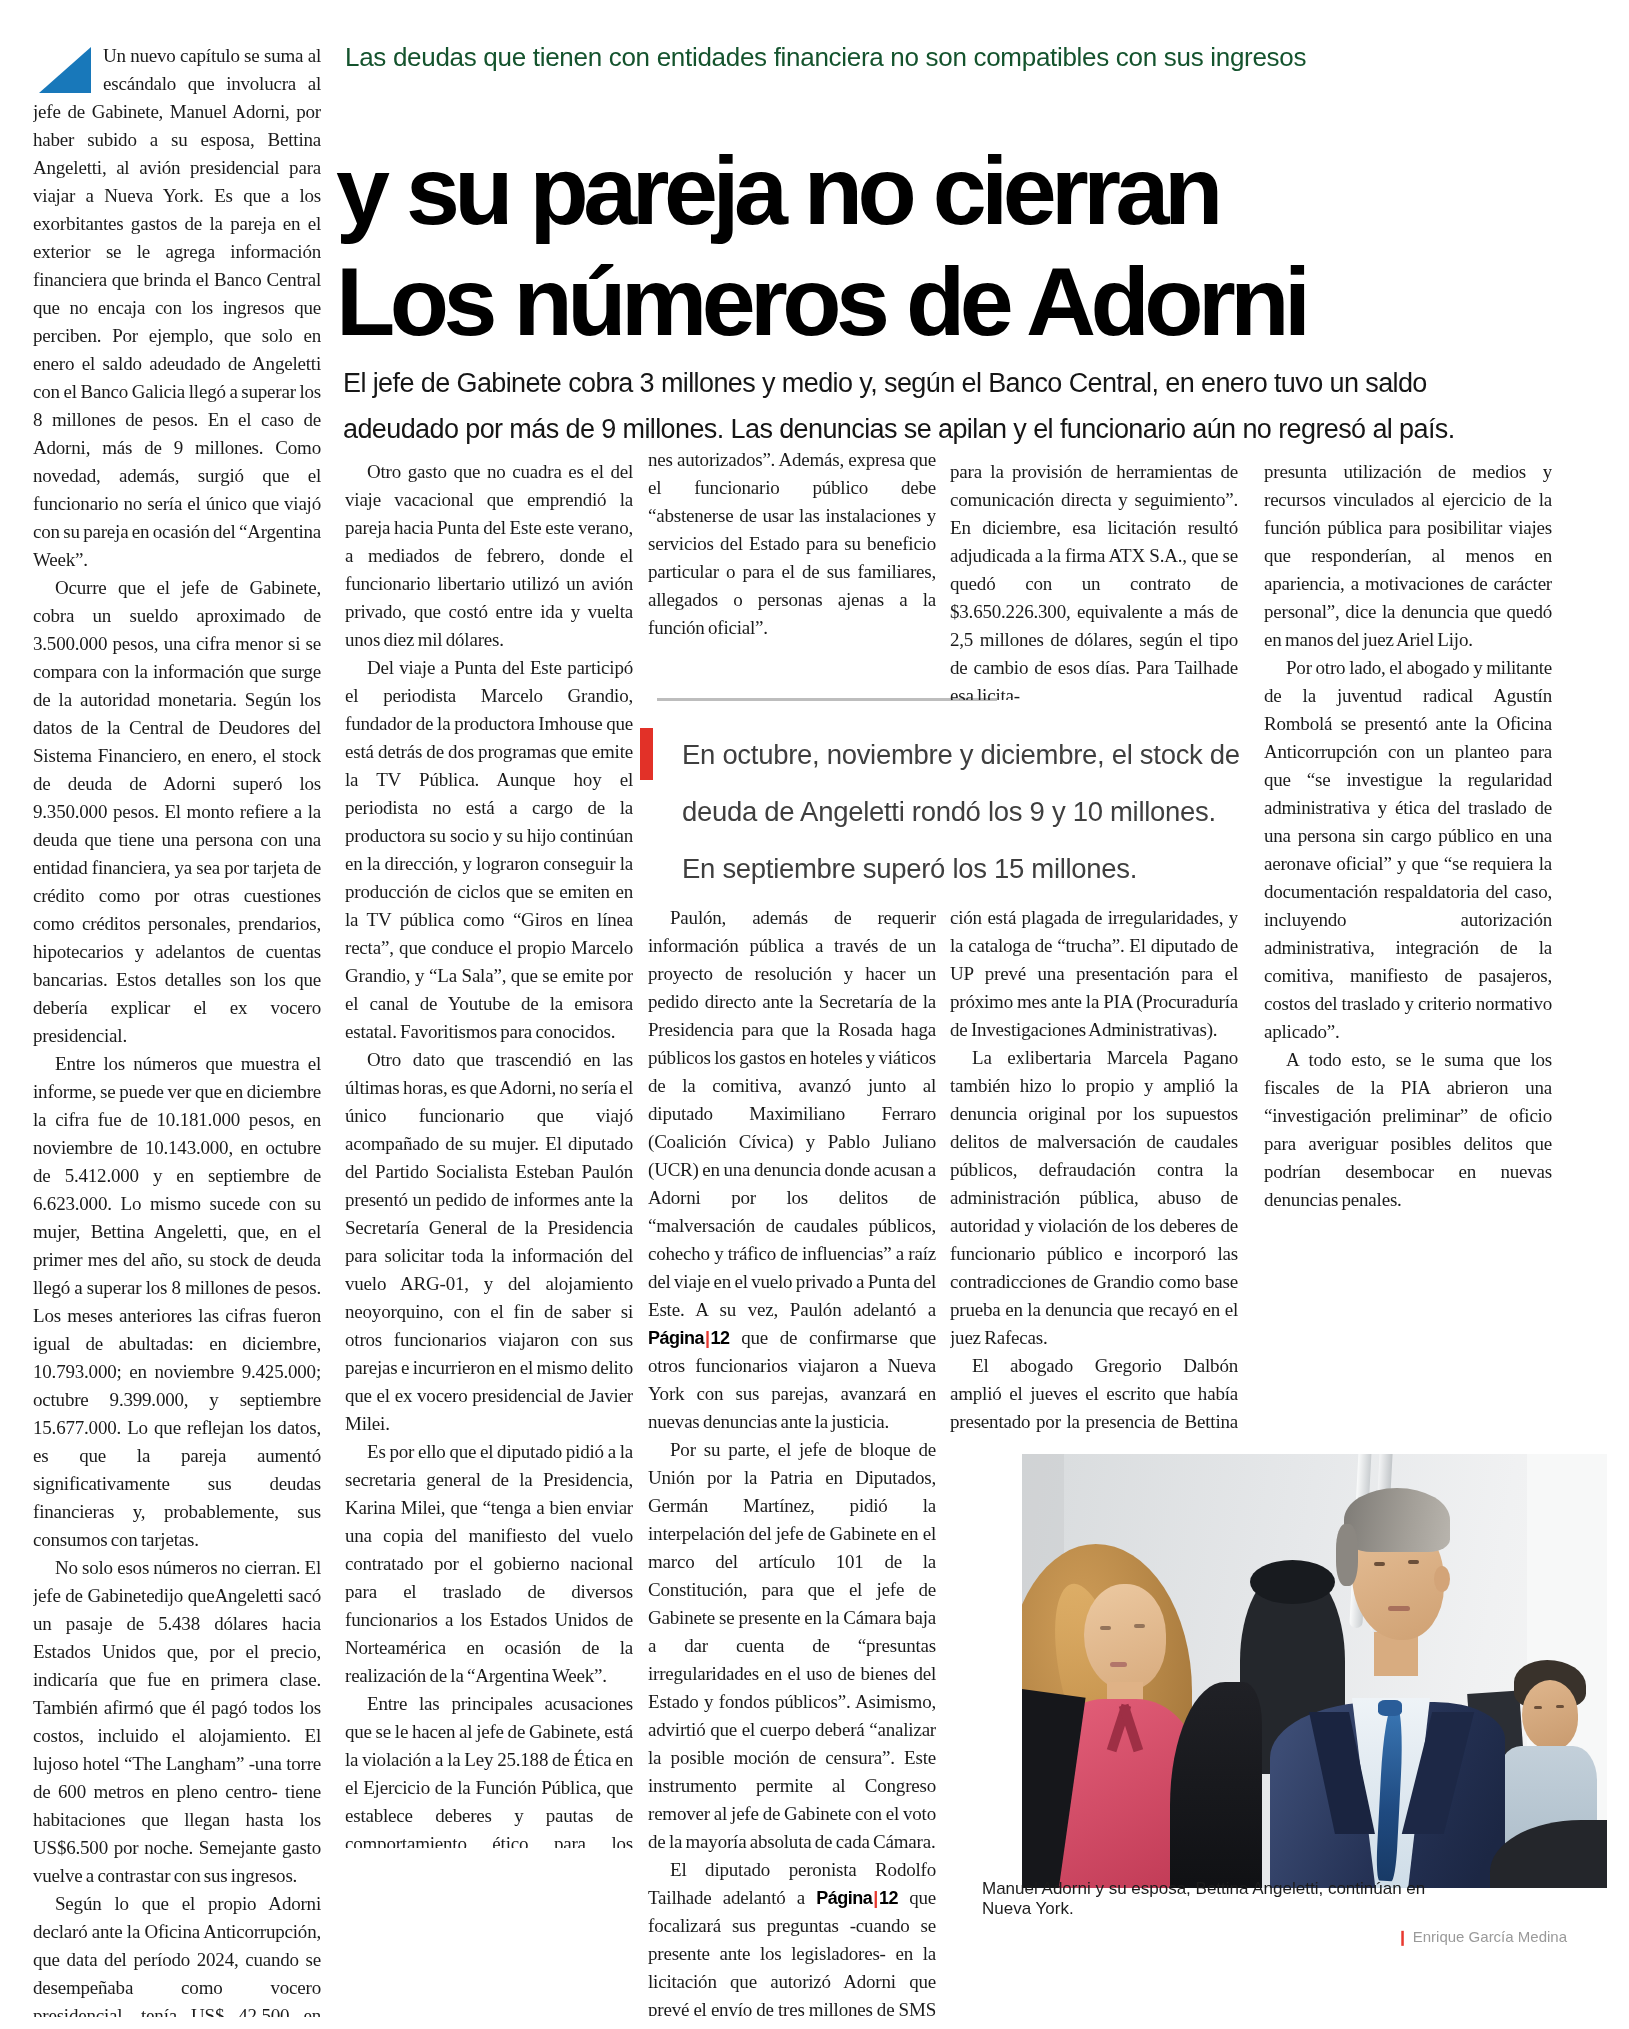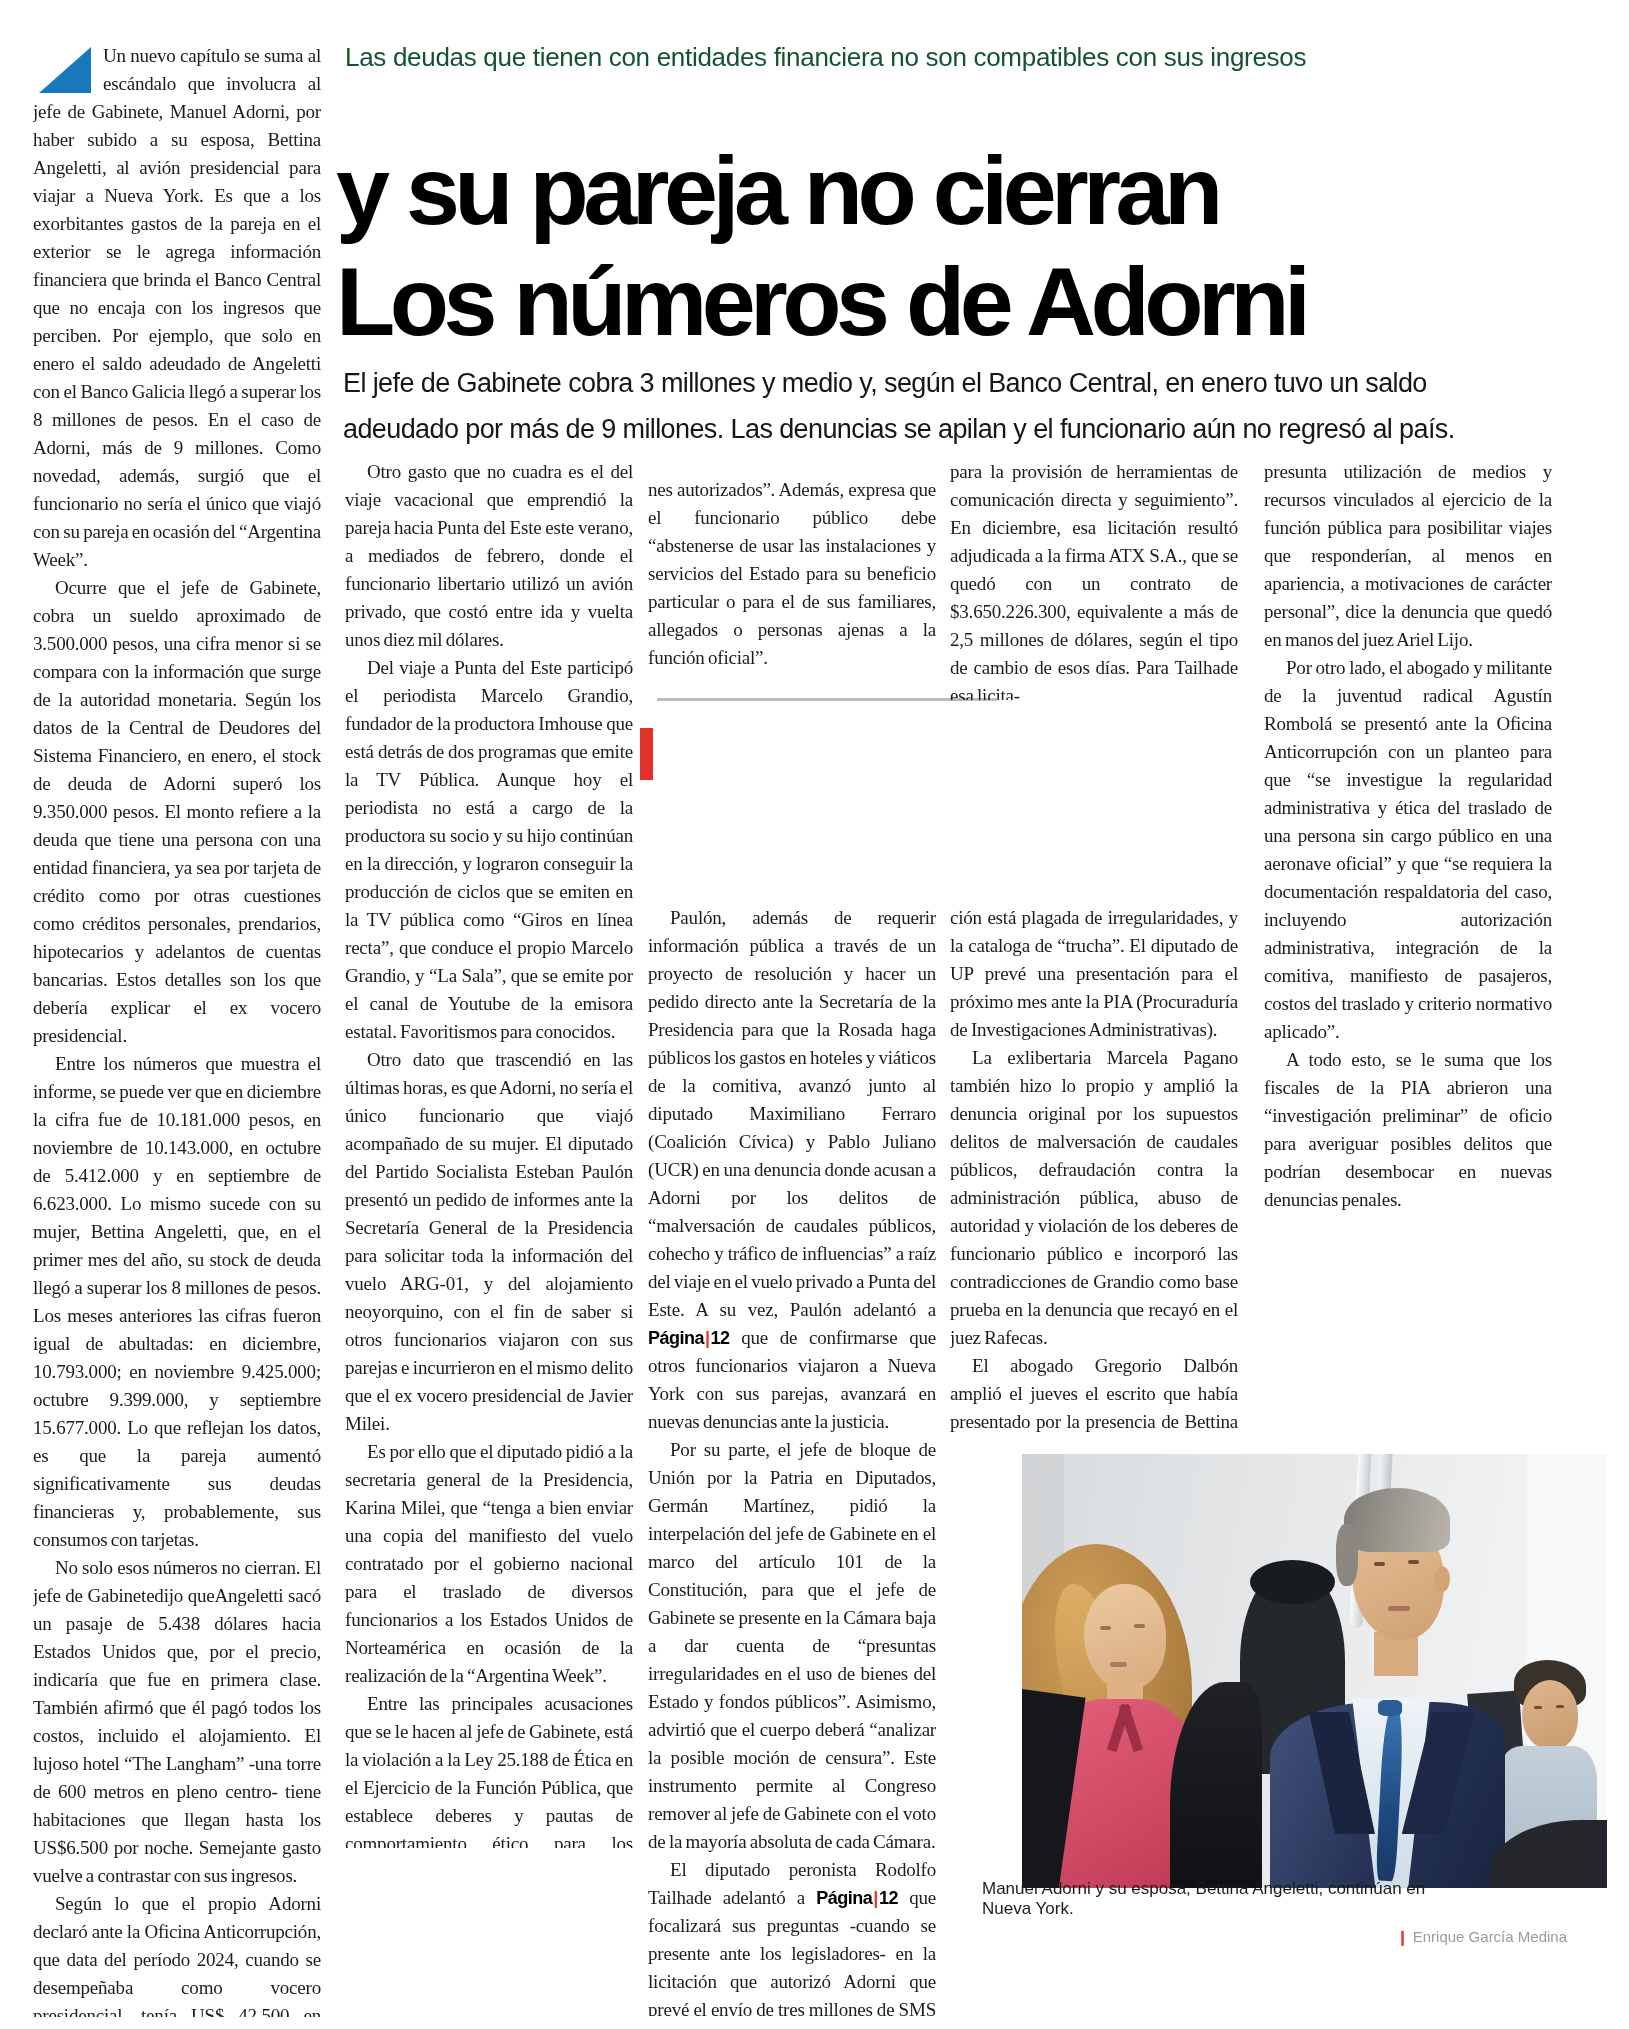--- a/index.html
+++ b/index.html
@@ -18,21 +18,21 @@
            font-size:27px;line-height:46px;letter-spacing:-0.6px;color:#161616;}
 
   
   .col{position:absolute;width:288px;overflow:hidden;
        font-size:19px;line-height:28px;text-align:justify;
        letter-spacing:-0.2px;word-spacing:-1.2px;}
   .col p{margin:0;text-indent:22px;}
   .col p.cont,.col p.lead{text-indent:0;}
   .col1{left:33px;top:42px;height:1975px;}
   .col2{left:345px;top:458px;height:1390px;}
-  .col3top{left:648px;top:476px;height:242px;}
+  .col3top{left:648px;top:446px;height:242px;}
   .col3bot{left:648px;top:904px;height:1112px;}
   .col4top{left:950px;top:458px;height:242px;}
   .col4bot{left:950px;top:904px;height:534px;}
   .col5{left:1264px;top:458px;height:910px;}
 
   .triangle{float:left;width:0;height:0;margin:5px 12px 0 6px;
             border-left:52px solid transparent;border-bottom:46px solid #1878ba;}
 
   .brand{font-family:"Liberation Sans","DejaVu Sans",sans-serif;font-weight:bold;
          font-size:18px;letter-spacing:-0.5px;color:#000;white-space:nowrap;}
@@ -143,20 +143,25 @@
     <p>Entre las principales acusaciones que se le hacen al jefe de Gabinete, está la violación a la Ley 25.188 de Ética en el Ejercicio de la Función Pública, que establece deberes y pautas de comportamiento ético para los funcionarios del Estado. Allí, se indica que deben “proteger y conservar la propiedad del Estado y sólo emplear sus bienes con los fi-</p>
   </section>
 
   <section class="col col3top">
     <p class="cont">nes autorizados”. Además, expresa que el funcionario público debe “abstenerse de usar las instalaciones y servicios del Estado para su beneficio particular o para el de sus familiares, allegados o personas ajenas a la función oficial”.</p>
   </section>
 
   <aside class="pullquote">
     <span class="pq-bar"></span>
     <span class="pq-topline"></span>
+    <div class="pq-text">
+      <div>En octubre, noviembre y diciembre, el stock de</div>
+      <div>deuda de Angeletti rondó los 9 y 10 millones.</div>
+      <div>En septiembre superó los 15 millones.</div>
+    </div>
   </aside>
 
   <section class="col col3bot">
     <p><span>Paulón, además de requerir información pública a través de un proyecto de resolución y hacer un pedido directo ante la Secretaría de la Presidencia para que la Rosada haga públicos los gastos en hoteles y viáticos de la comitiva, avanzó junto al diputado Maximiliano Ferraro (Coalición Cívica) y Pablo Juliano (UCR) en una denuncia donde acusan a Adorni por los delitos de “malversación de caudales públicos, cohecho y tráfico de influencias” a raíz del viaje en el vuelo privado a Punta del Este. A su vez, Paulón adelantó a </span><span class="brand"><span>Página</span><span class="bar">|</span><span>12</span></span><span> que de confirmarse que otros funcionarios viajaron a Nueva York con sus parejas, avanzará en nuevas denuncias ante la justicia.</span></p>
     <p>Por su parte, el jefe de bloque de Unión por la Patria en Diputados, Germán Martínez, pidió la interpelación del jefe de Gabinete en el marco del artículo 101 de la Constitución, para que el jefe de Gabinete se presente en la Cámara baja a dar cuenta de “presuntas irregularidades en el uso de bienes del Estado y fondos públicos”. Asimismo, advirtió que el cuerpo deberá “analizar la posible moción de censura”. Este instrumento permite al Congreso remover al jefe de Gabinete con el voto de la mayoría absoluta de cada Cámara.</p>
     <p><span>El diputado peronista Rodolfo Tailhade adelantó a </span><span class="brand"><span>Página</span><span class="bar">|</span><span>12</span></span><span> que focalizará sus preguntas -cuando se presente ante los legisladores- en la licitación que autorizó Adorni que prevé el envío de tres millones de SMS y 50 millones de e-mails por mes. Sucede que cuando todavía era el vocero presidencial deJavier Milei, firmó la autorización para adquirir, por un año, un “servicio</span></p>
   </section>
 
   <section class="col col4top">
     <p class="cont">para la provisión de herramientas de comunicación directa y seguimiento”. En diciembre, esa licitación resultó adjudicada a la firma ATX S.A., que se quedó con un contrato de $3.650.226.300, equivalente a más de 2,5 millones de dólares, según el tipo de cambio de esos días. Para Tailhade esa licita-</p>

